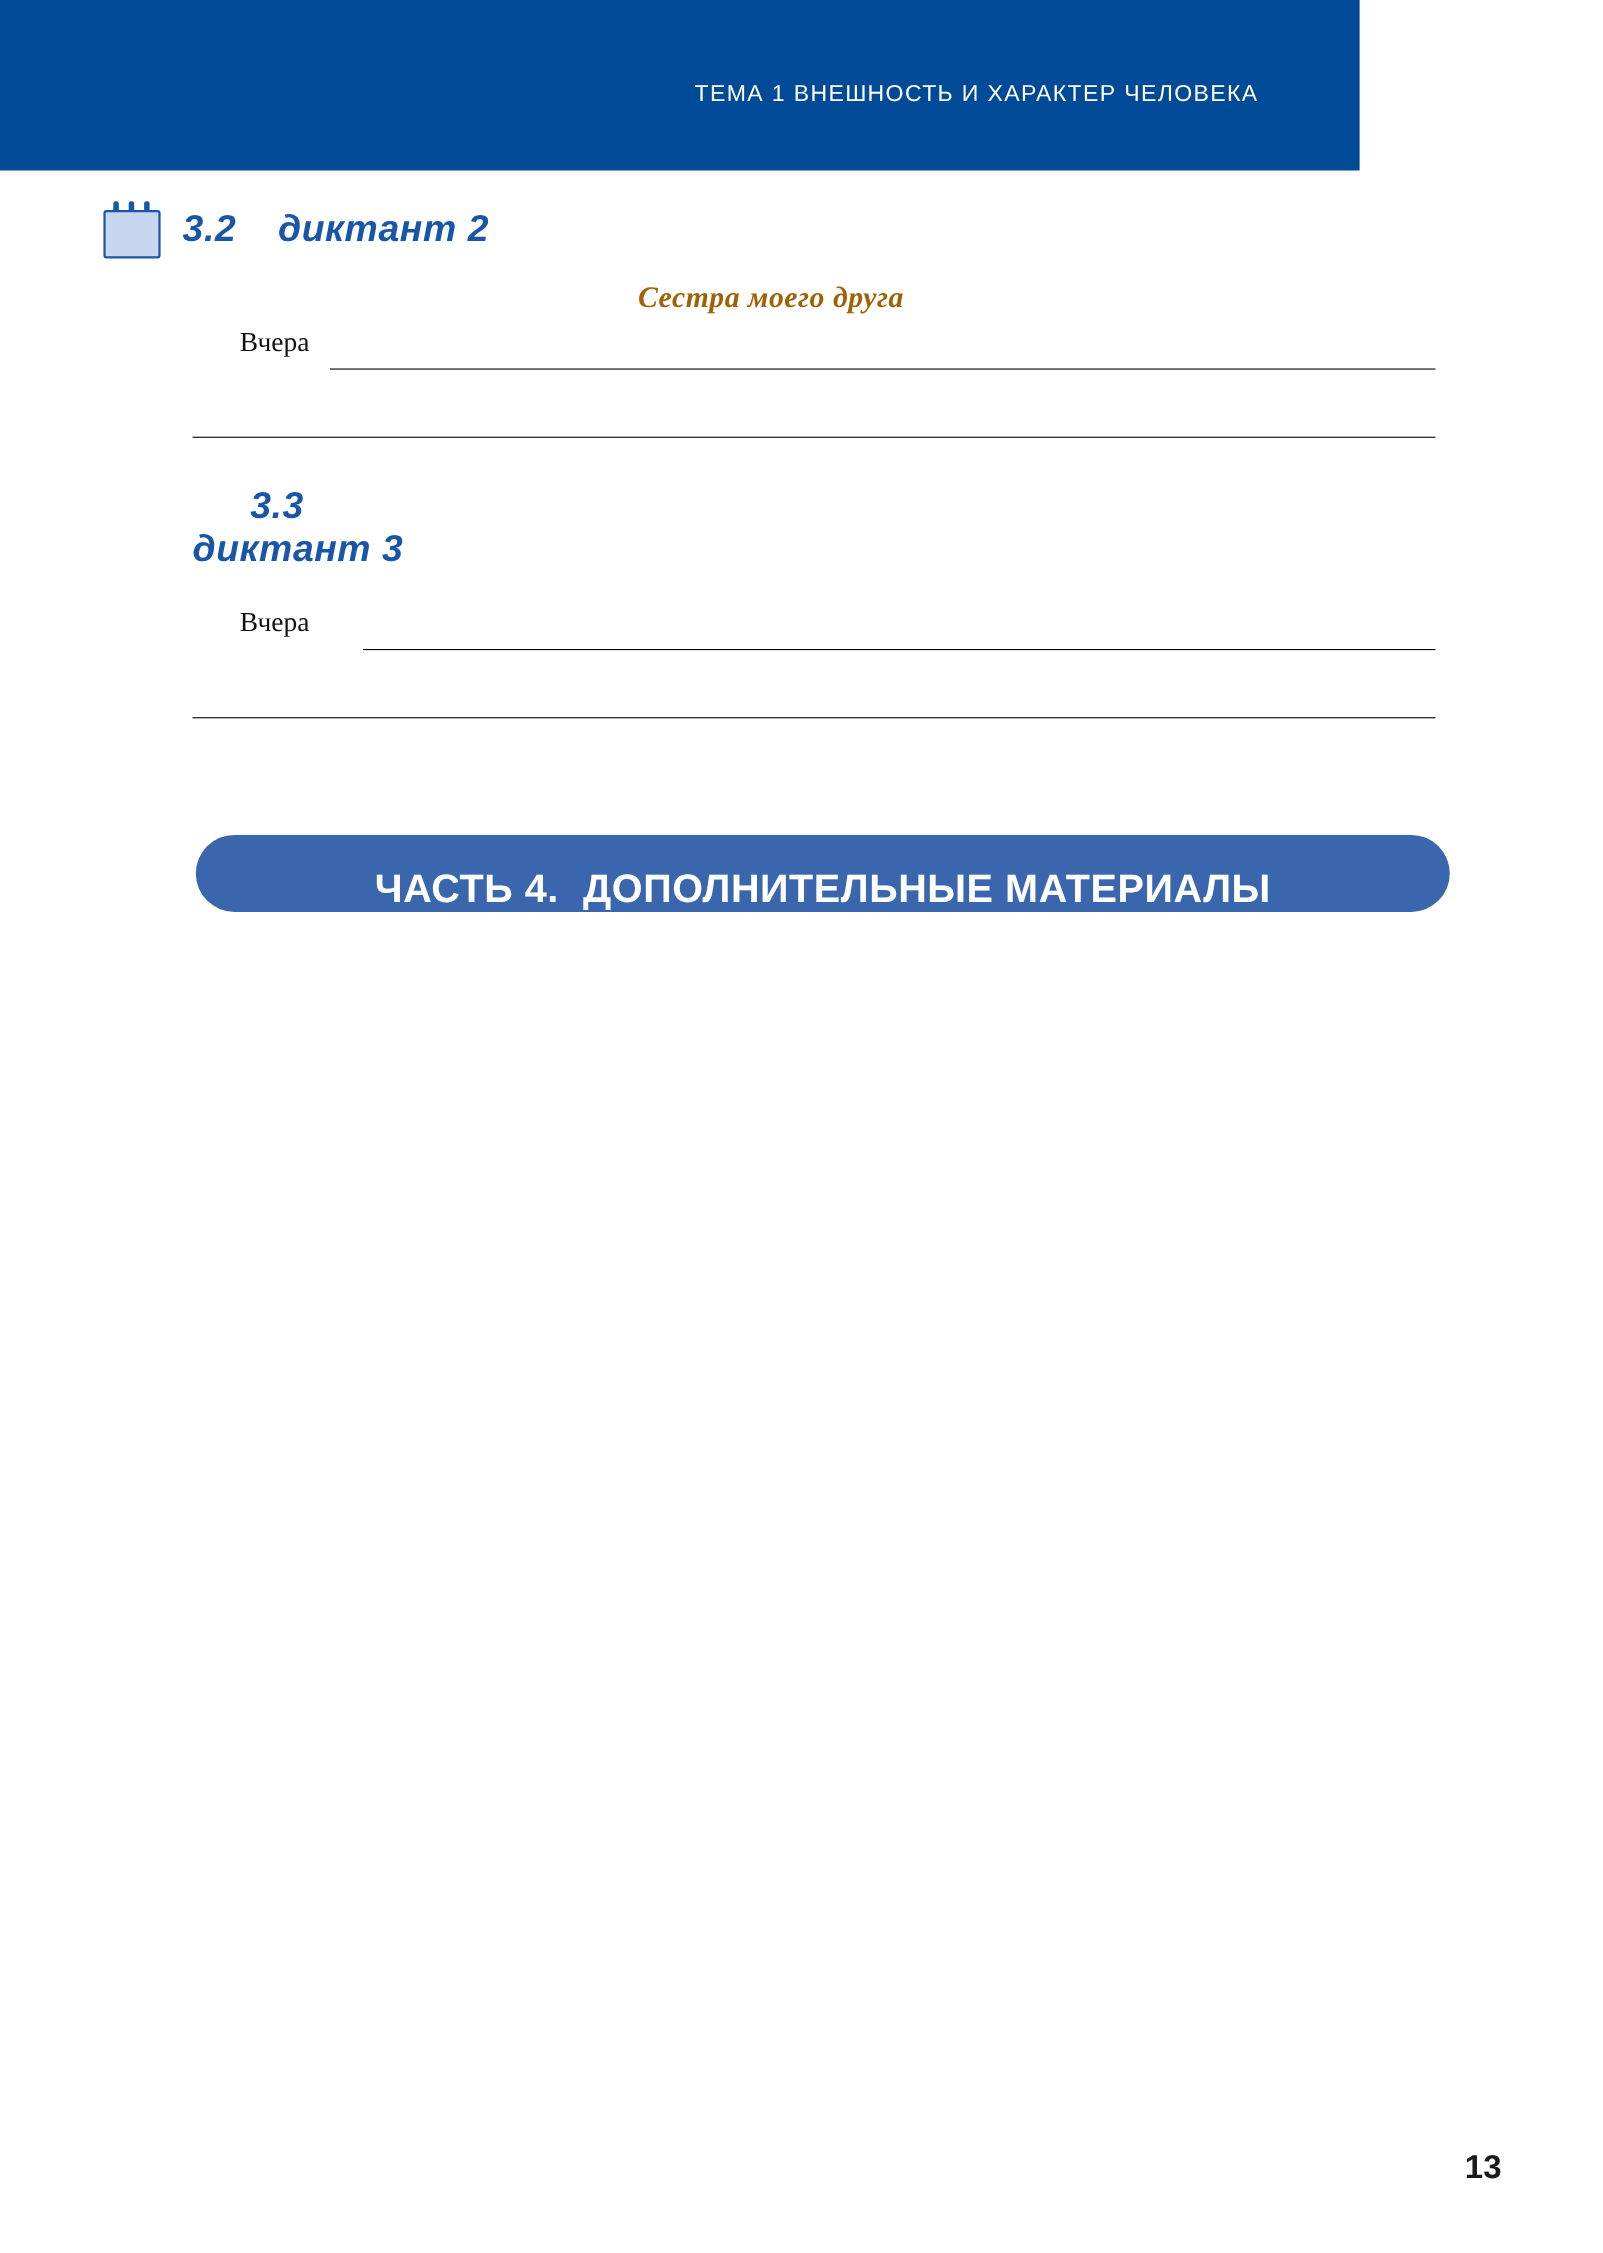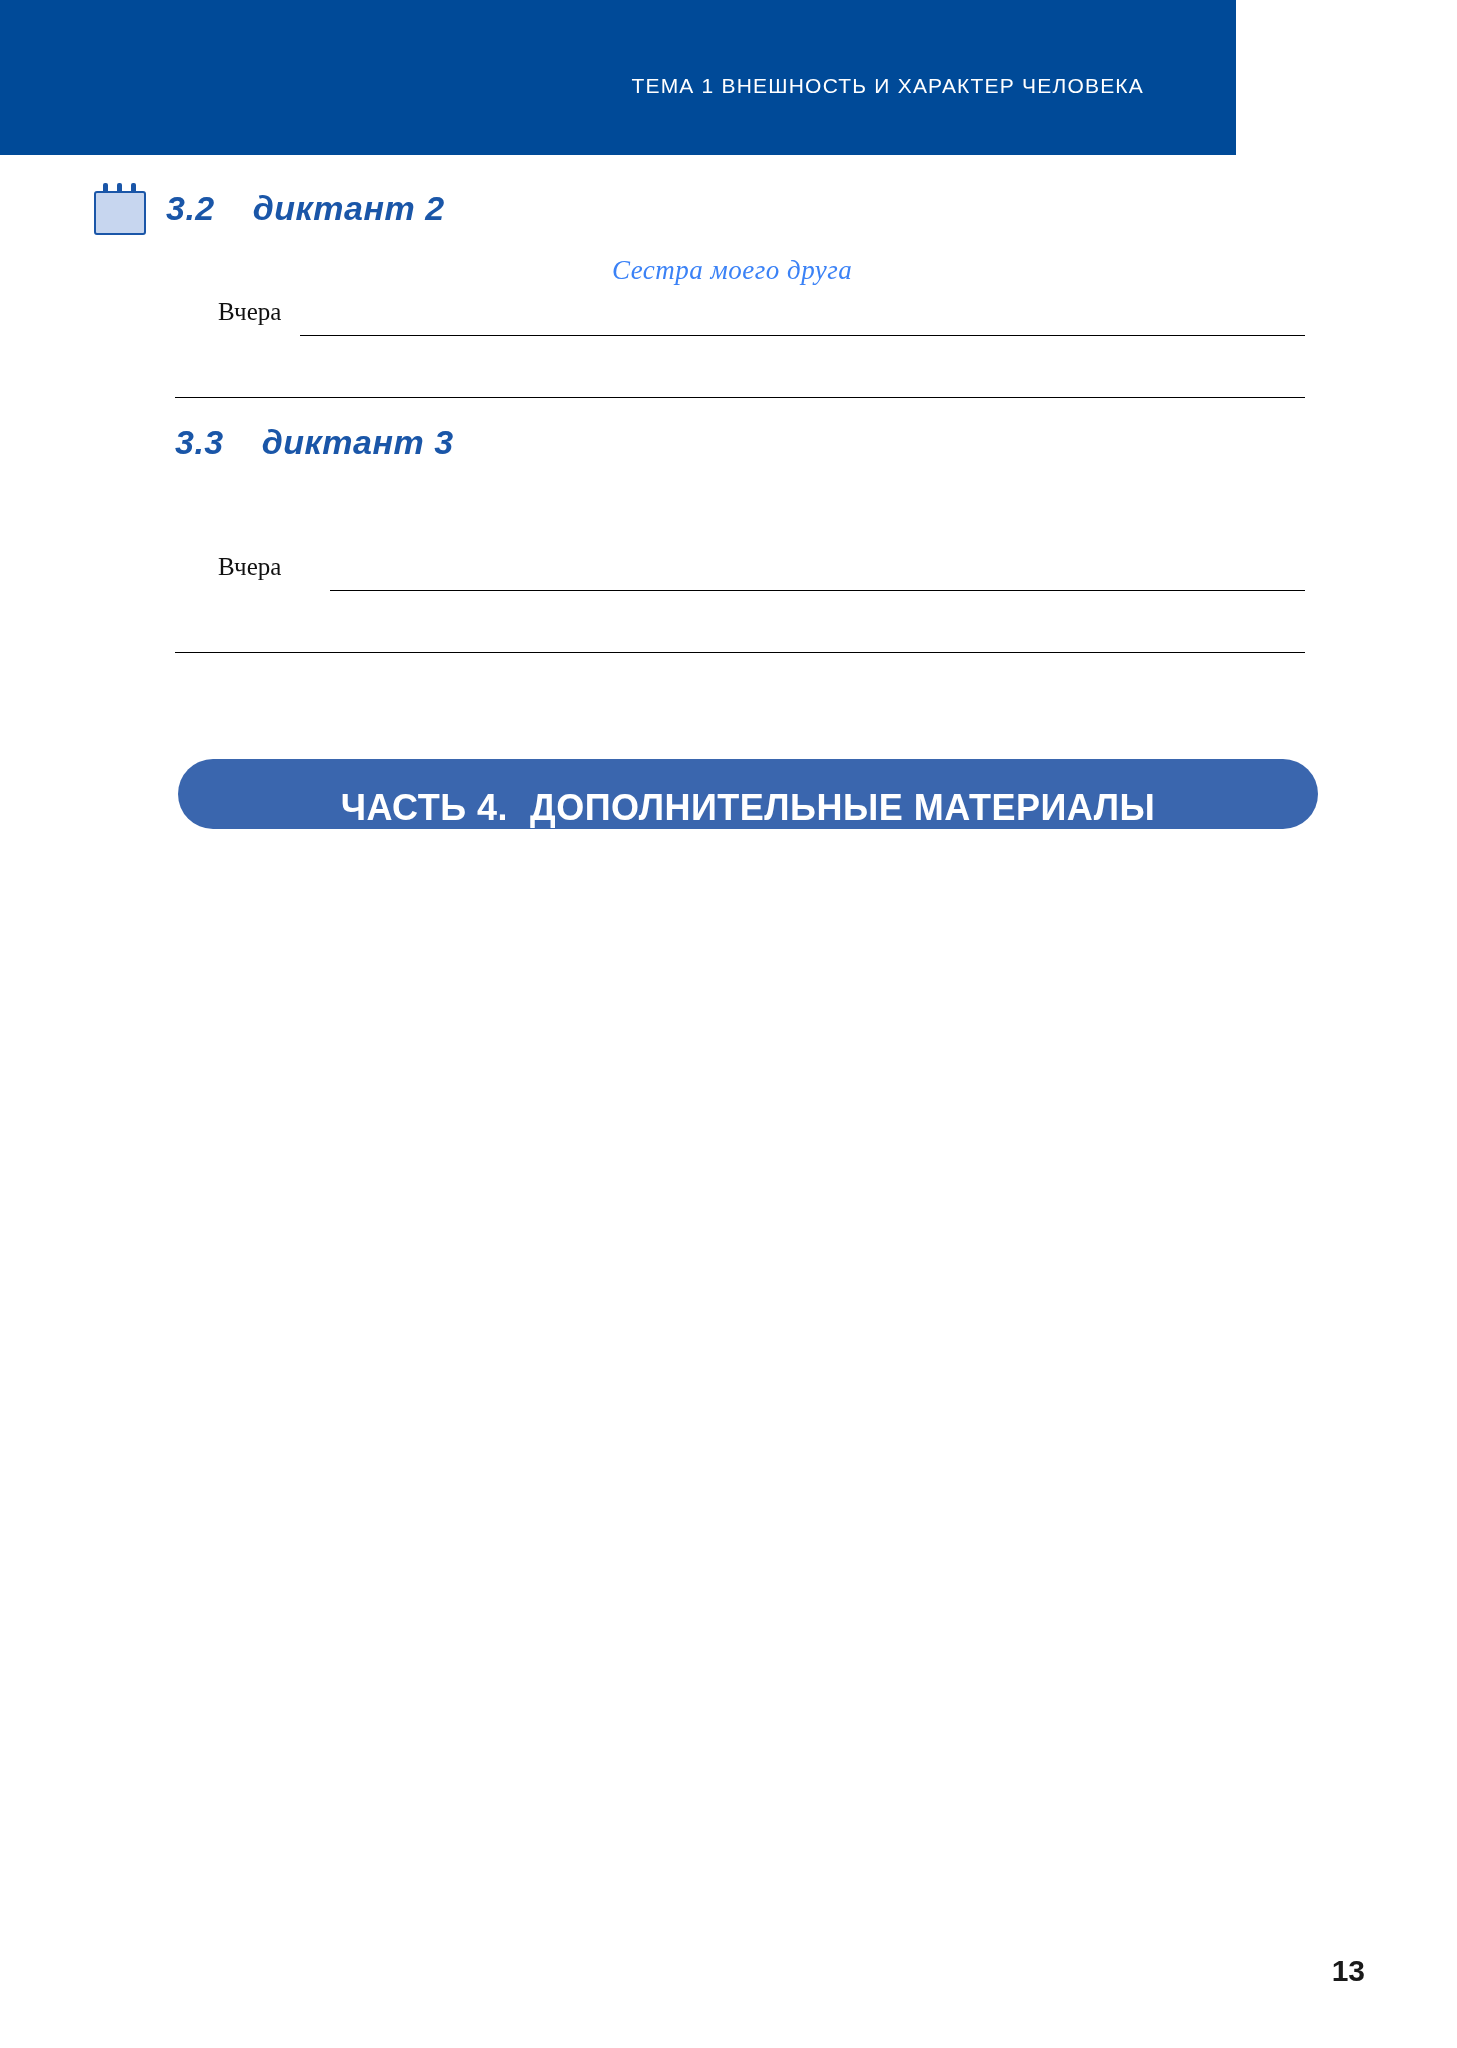--- a/index.html
+++ b/index.html
@@ -88,27 +88,26 @@
     background: #1a56a8;
     border-radius: 2px;
   }
   .notebook-icon .ring.r1 { left: 11px; }
   .notebook-icon .ring.r2 { left: 25px; }
   .notebook-icon .ring.r3 { left: 39px; }
 
   
   .dict-title {
     position: absolute;
-    color: #3b82f6;
+    color: #a16207;
     font-family: "Liberation Serif", serif;
-    font-weight: normal;
+    font-weight: bold;
     font-style: italic;
     font-size: 27px;
     letter-spacing: 0.5px;
-    margin-left: 32px;
   }
   .dict-start {
     position: absolute;
     color: #111111;
     font-family: "Liberation Serif", serif;
     font-size: 25px;
   }
   .rule {
     position: absolute;
     height: 0;
@@ -169,21 +168,21 @@
     <span class="sec-title">диктант 2</span>
   </div>
 
   <div class="dict-title" style="left: 580px; top: 100px;">Сестра моего друга</div>
 
   <div class="dict-start" style="left: 218px; top: 143px;">Вчера</div>
 
   <div class="rule" style="left: 300px; top: 180px; width: 1005px;"></div>
   <div class="rule" style="left: 175px; top: 242px; width: 1130px;"></div>
 
-  <div class="section-row" style="left: 175px; top: 268px;">
+  <div class="section-row" style="left: 175px; top: 286px; flex-direction: column;">
     <span class="sec-num">3.3</span>
     <span class="sec-title">диктант 3</span>
   </div>
 
   <div class="dict-start" style="left: 218px; top: 398px;">Вчера</div>
 
   <div class="rule" style="left: 330px; top: 435px; width: 975px;"></div>
   <div class="rule" style="left: 175px; top: 497px; width: 1130px;"></div>
 
   <div class="part-banner">

